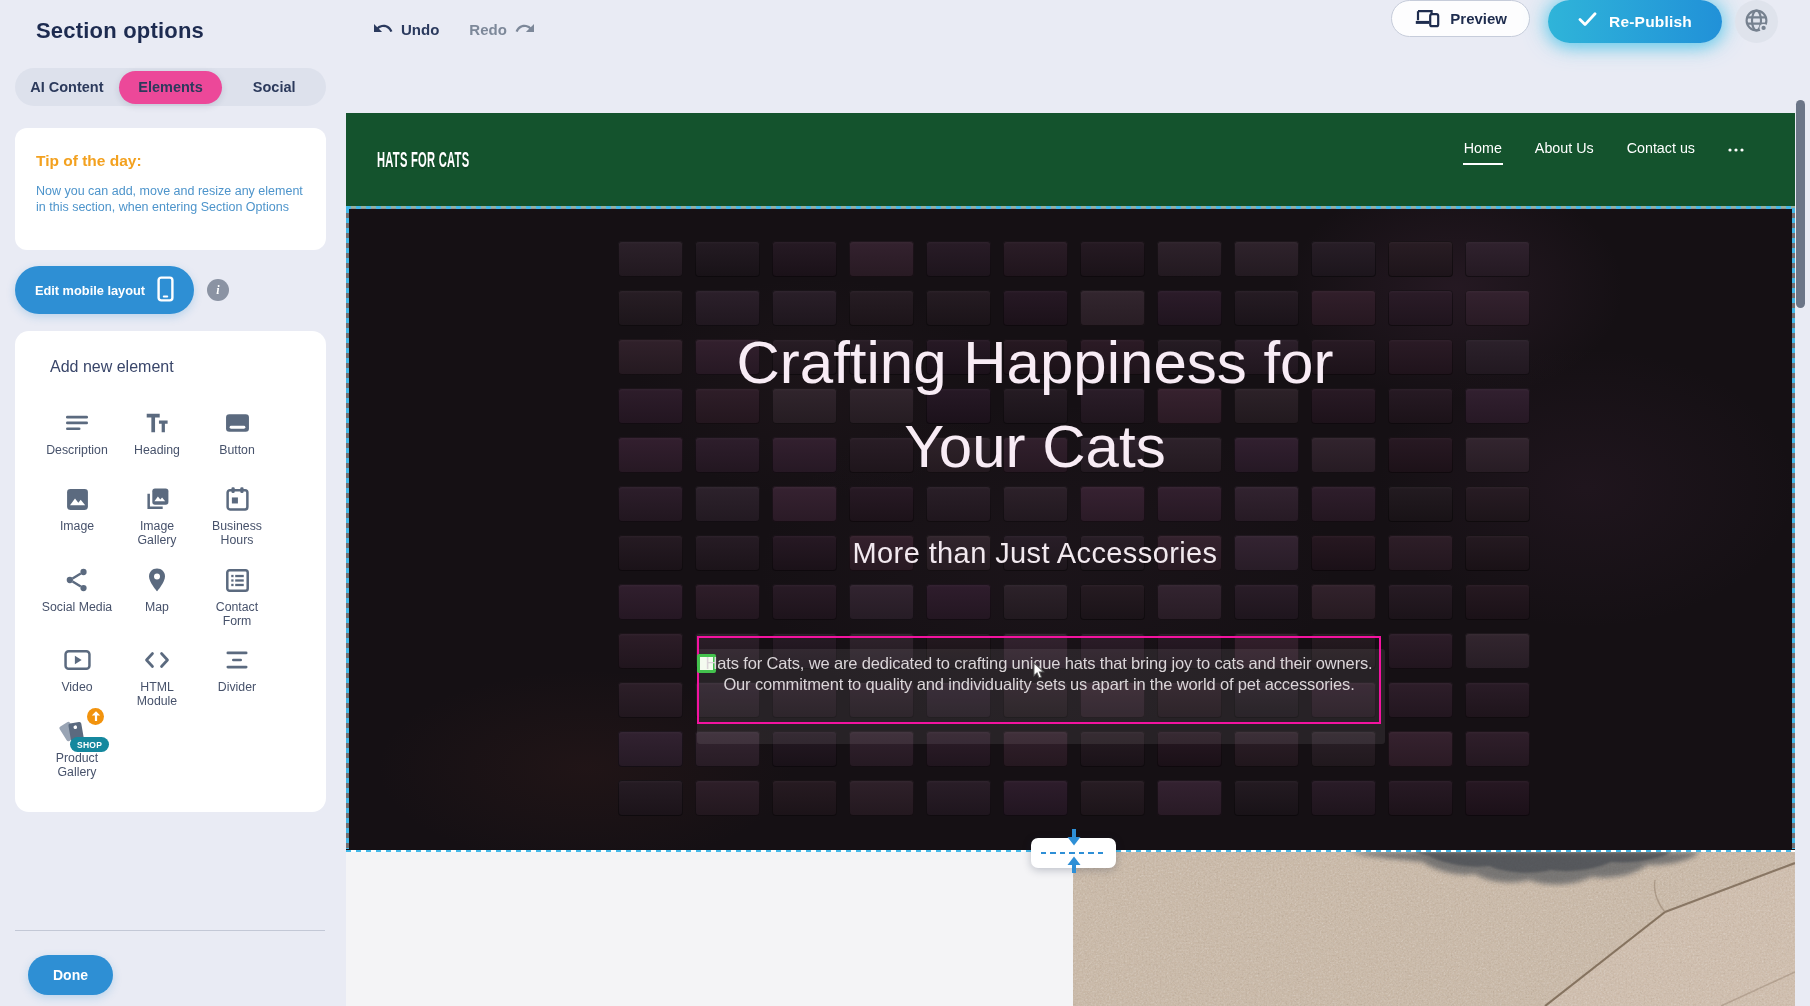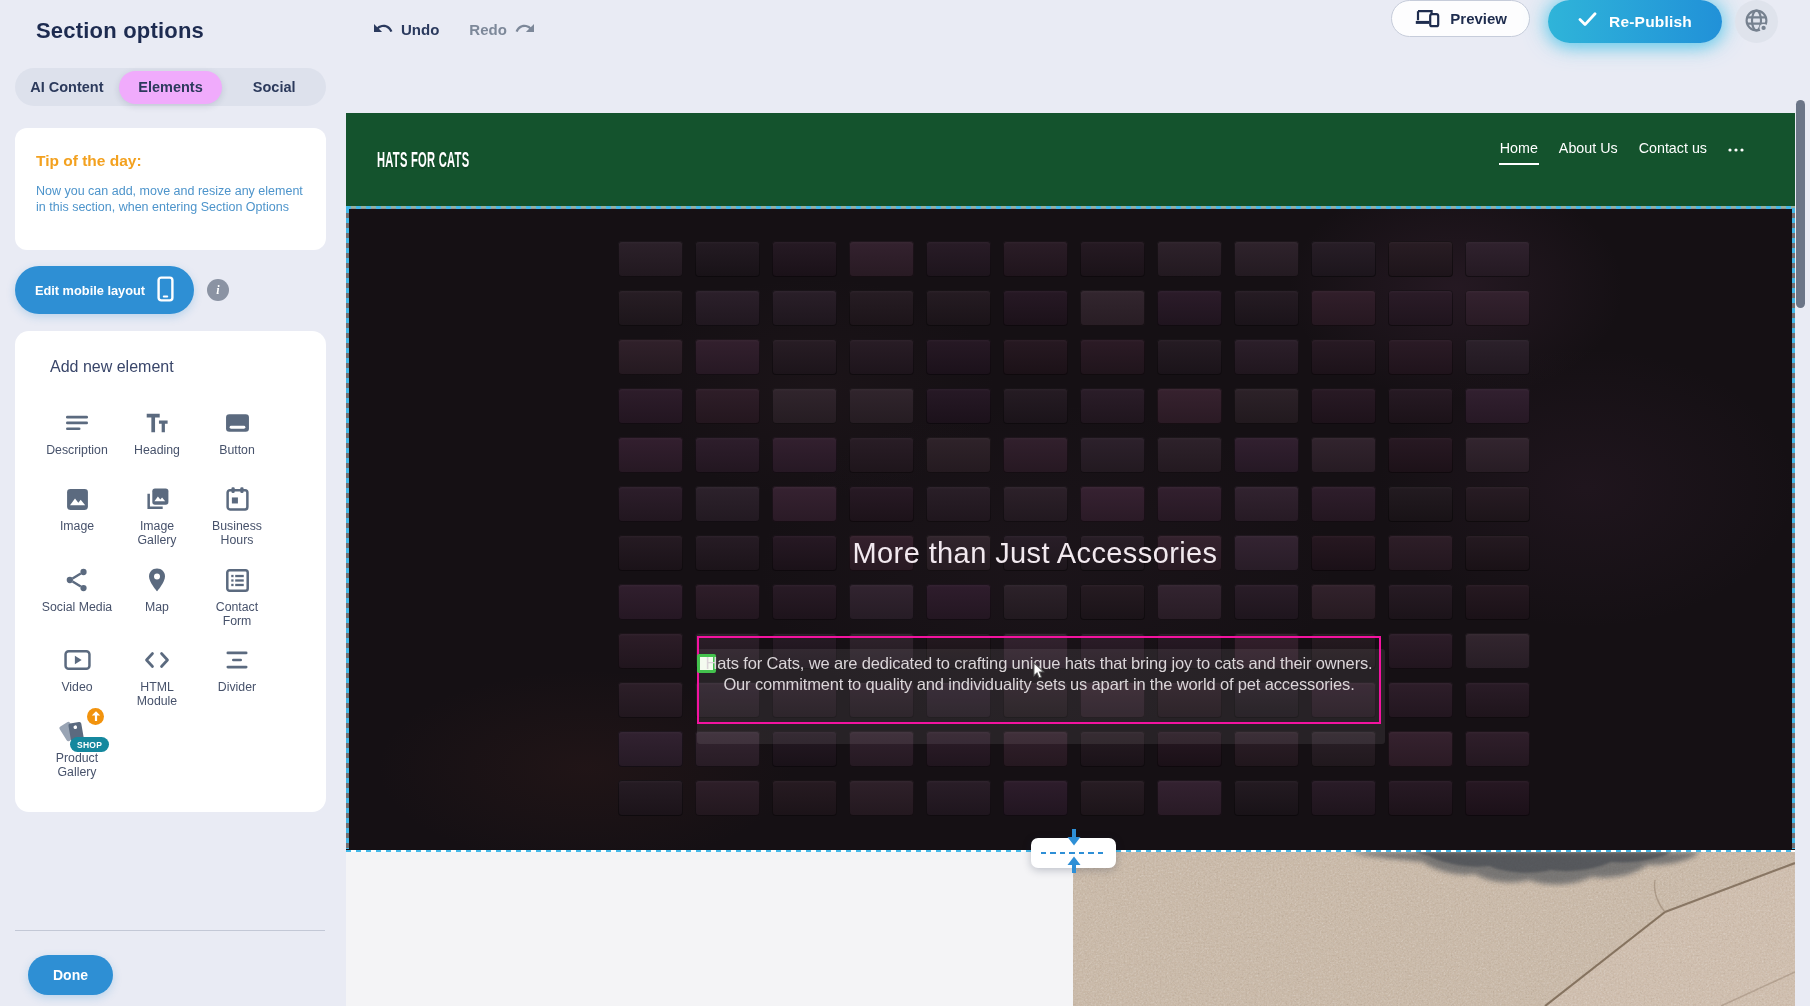--- a/index.html
+++ b/index.html
@@ -18,21 +18,21 @@
   .preview-btn { display:flex; align-items:center; gap:10px; height:37px; padding:0 22px; border-radius:19px; background:#fdfdfe; border:1px solid #c6ccda; font-family:inherit; cursor:pointer; }
   .preview-btn span { font-size:15px; font-weight:700; color:#1e2c4e; }
   .republish-btn { display:flex; align-items:center; gap:12px; height:43px; padding:0 30px; border-radius:22px; border:none; margin-left:18px;
     background:linear-gradient(90deg,#2fb4d9,#2191d8); box-shadow:0 0 24px rgba(57,195,232,.75), 0 4px 14px rgba(57,185,230,.4); font-family:inherit; cursor:pointer; }
   .republish-btn span { font-size:15.5px; font-weight:700; color:#fff; letter-spacing:.2px; }
   .globe-btn { width:43px; height:43px; border-radius:50%; background:#dfe3ec; border:none; margin-left:13px; display:flex; align-items:center; justify-content:center; position:relative; cursor:pointer; }
 
   
   .tabs { position:absolute; left:15px; top:68px; width:311px; height:38px; background:#dde1ec; border-radius:19px; display:flex; align-items:center; }
   .tab { flex:1; height:38px; border:none; background:none; font-family:inherit; font-size:14.5px; font-weight:700; color:#2c3a5c; cursor:pointer; }
-  .tab.active { background:#f0abfc; border-radius:19px; height:33px; box-shadow:0 2px 7px rgba(25,40,80,.14); }
+  .tab.active { background:#ec4899; border-radius:19px; height:33px; box-shadow:0 2px 7px rgba(25,40,80,.14); }
   .tip-card { position:absolute; left:15px; top:128px; width:311px; height:122px; background:#fff; border-radius:12px; padding:24px 20px 0 21px; }
   .tip-title { font-size:15.5px; font-weight:700; color:#f3a11f; }
   .tip-body { margin-top:13px; font-size:12.5px; line-height:16px; color:#4d94cb; width:270px; }
   .edit-mobile-btn { position:absolute; left:15px; top:266px; width:179px; height:48px; border-radius:24px; border:none; background:#2e8fd4; display:flex; align-items:center; justify-content:center; gap:12px; font-family:inherit; cursor:pointer; box-shadow:0 3px 8px rgba(46,143,212,.25); }
   .edit-mobile-btn span { color:#ffffff; font-size:12.8px; font-weight:700; }
   .info-btn { position:absolute; left:207px; top:279px; width:22px; height:22px; border-radius:50%; border:none; background:#8b93a3; color:#fff; font-size:12px; font-weight:700; font-family:"Liberation Serif", serif; font-style:italic; cursor:pointer; }
   .elements-card { position:absolute; left:15px; top:331px; width:311px; height:481px; background:#fff; border-radius:14px; padding:27px 0 0 0; }
   .elements-title { font-size:16px; font-weight:400; color:#39466a; margin-left:35px; }
   .el-grid { position:absolute; left:0; top:0; width:311px; }
   .el-cell { position:absolute; width:80px; display:flex; flex-direction:column; align-items:center; cursor:pointer; }
@@ -48,21 +48,21 @@
   .chrome { position:absolute; left:0; top:0; width:100%; height:45px; background:#fdfdfe; border-radius:10px 10px 0 0; }
   .dots { position:absolute; left:8px; top:16px; display:flex; gap:4.5px; }
   .dot { width:13px; height:13px; border-radius:50%; background:#e2e2e7; }
   .urlbar { position:absolute; left:58px; top:5px; width:1383px; height:35px; border-radius:18px; background:#f2f2f4; display:flex; align-items:center; }
   .url-lock { margin-left:16px; }
   .url-text { margin-left:9px; font-size:16px; color:#8e3c34; }
   .domain-cta { margin-left:11px; font-size:15.5px; font-weight:700; color:#3cb44a; letter-spacing:.3px; text-decoration:none; cursor:pointer; }
 
   .site-header { position:absolute; left:0; top:45px; width:100%; height:95px; background:#14532d; }
   .site-logo { position:absolute; left:31px; top:50%; transform:translateY(-54%) scaleX(0.52); transform-origin:left center; font-size:21.5px; font-weight:700; color:#fff; letter-spacing:.5px; white-space:nowrap; text-shadow:0 2px 2px rgba(0,0,0,.18); }
-  .site-nav { position:absolute; right:51px; top:27px; display:flex; align-items:center; gap:21px; }
+  .site-nav { position:absolute; right:51px; top:27px; display:flex; align-items:center; gap:33px; }
   .nav-item { font-size:14.3px; color:#fff; text-decoration:none; cursor:pointer; position:relative; }
   .nav-item.active::after { content:""; position:absolute; left:-1px; right:-1px; bottom:-9px; height:2.5px; background:#fff; }
   .nav-more { display:flex; align-items:center; cursor:pointer; padding-top:3px; }
 
   
   .hero { position:absolute; left:0; top:140px; width:100%; height:643px; background:#151014; overflow:hidden; }
   .hero-blotches { position:absolute; inset:0;
     background:
       radial-gradient(ellipse 240px 160px at 1110px 80px, rgba(150,85,135,.12), transparent 70%),
       radial-gradient(ellipse 300px 200px at 1240px 280px, rgba(120,65,110,.10), transparent 70%),
@@ -504,20 +504,22 @@
           <div class="tile" style="left: 231px; top: 539px; background: linear-gradient(rgb(47, 33, 42), rgb(35, 24, 31));"></div>
           <div class="tile" style="left: 308px; top: 539px; background: linear-gradient(rgb(42, 30, 40), rgb(30, 21, 29));"></div>
           <div class="tile" style="left: 385px; top: 539px; background: linear-gradient(rgb(46, 29, 44), rgb(33, 21, 32));"></div>
           <div class="tile" style="left: 462px; top: 539px; background: linear-gradient(rgb(40, 29, 36), rgb(28, 20, 25));"></div>
           <div class="tile" style="left: 539px; top: 539px; background: linear-gradient(rgb(52, 34, 49), rgb(40, 26, 37));"></div>
           <div class="tile" style="left: 616px; top: 539px; background: linear-gradient(rgb(36, 27, 34), rgb(24, 18, 23));"></div>
           <div class="tile" style="left: 693px; top: 539px; background: linear-gradient(rgb(42, 28, 40), rgb(30, 20, 28));"></div>
           <div class="tile" style="left: 770px; top: 539px; background: linear-gradient(rgb(40, 26, 37), rgb(28, 18, 25));"></div>
           <div class="tile" style="left: 847px; top: 539px; background: linear-gradient(rgb(39, 24, 35), rgb(27, 16, 24));"></div>
         </div>
+      <div class="hero-title">Crafting Happiness for
+Your Cats</div>
       <div class="hero-sub">More than Just Accessories</div>
       <div class="hero-shade"></div>
       <div class="text-element">
         <span class="drag-handle"></span>
         <p>Hats for Cats, we are dedicated to crafting unique hats that bring joy to cats and their owners.
 Our commitment to quality and individuality sets us apart in the world of pet accessories.</p>
       </div>
     </section>
 
     <div class="sel-edge sel-top"></div>

